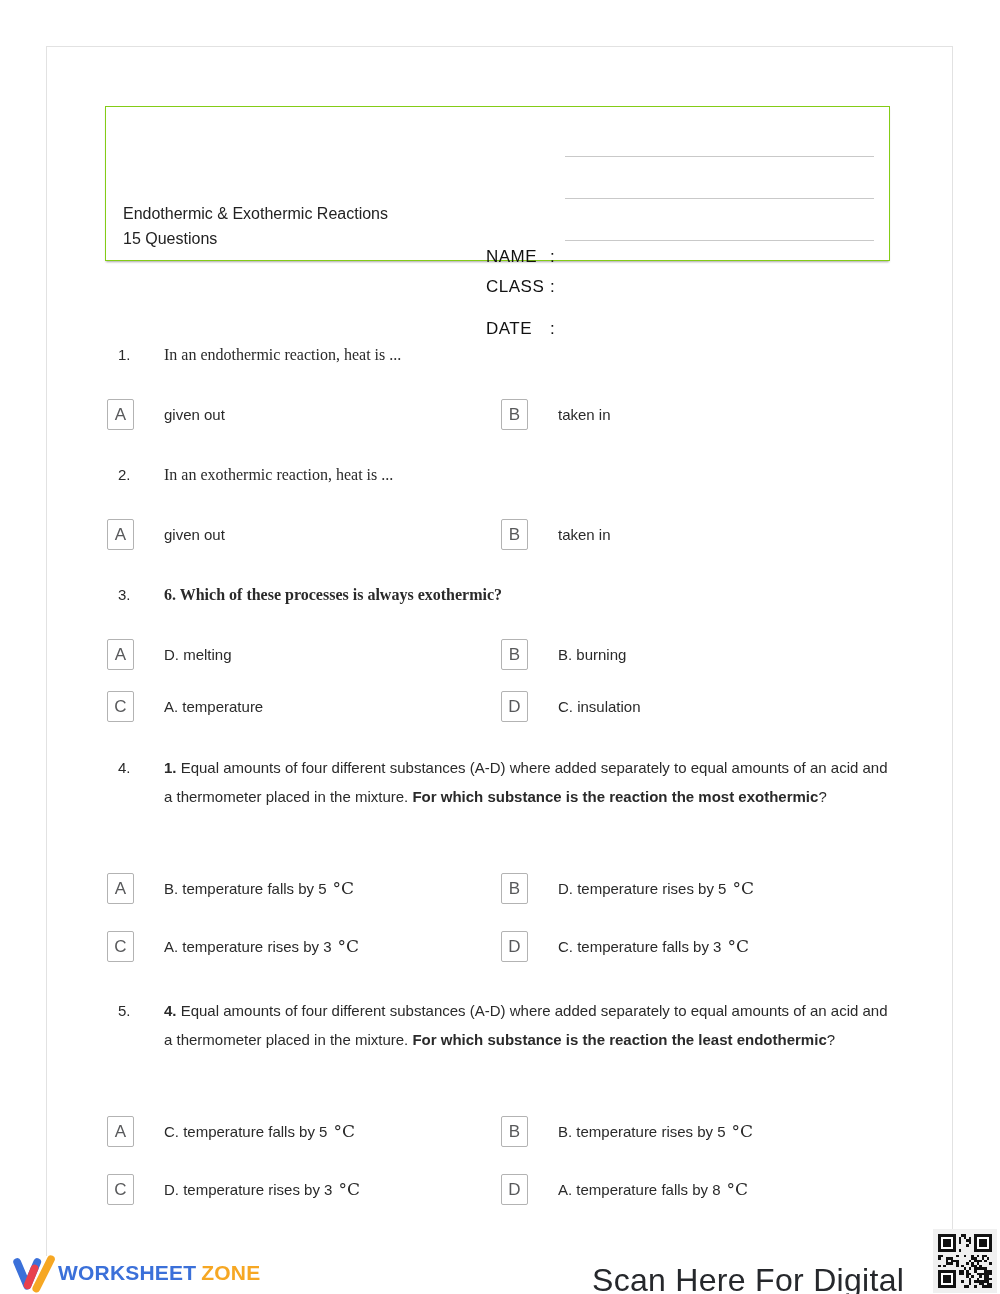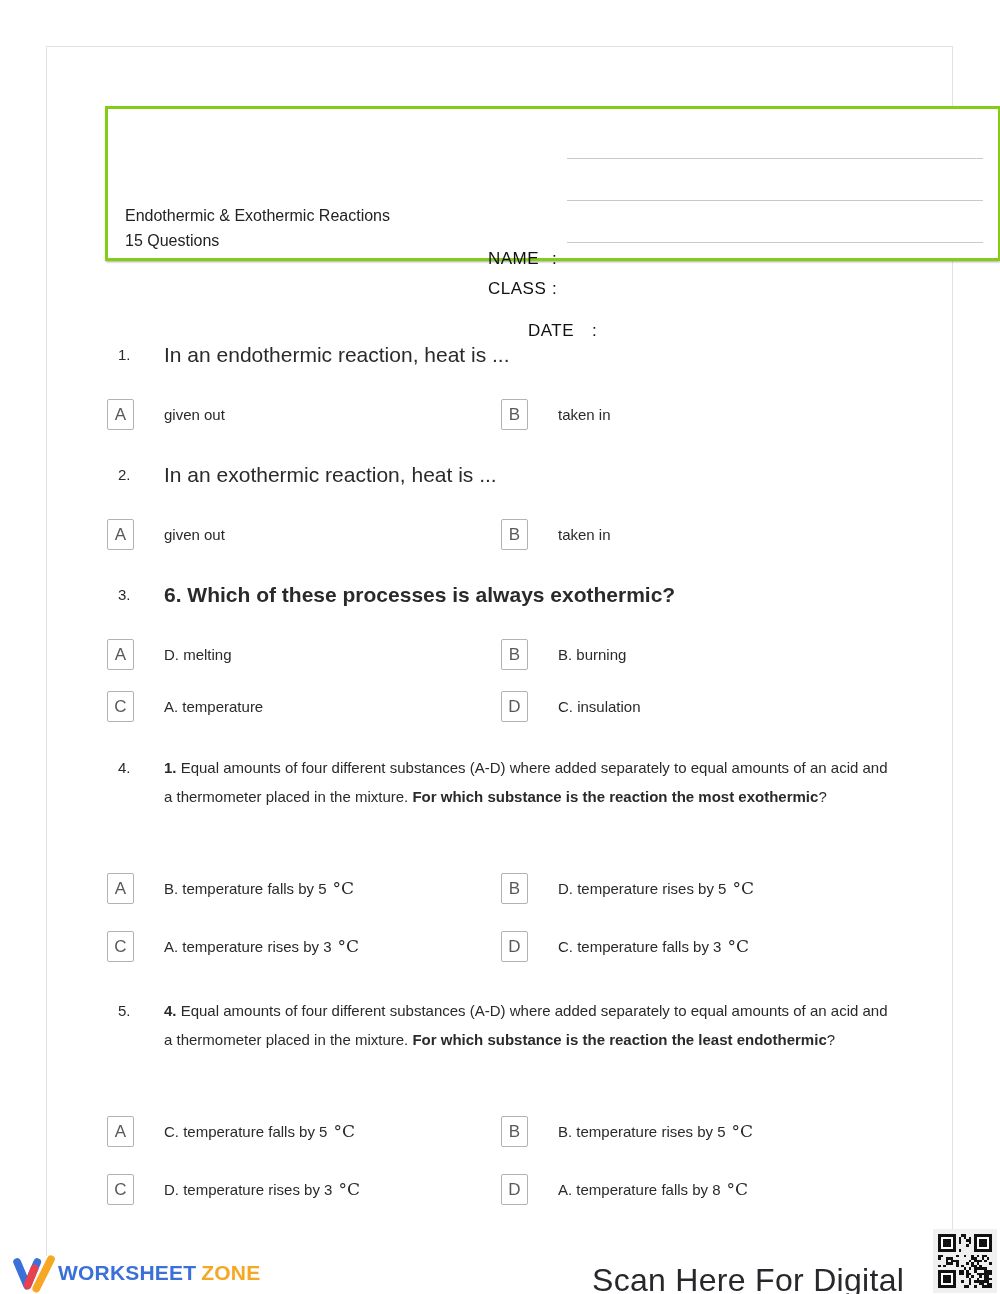--- a/index.html
+++ b/index.html
@@ -8,37 +8,37 @@
     position:relative; width:1000px; height:1294px; overflow:hidden;
     background:#ffffff; font-family:"Liberation Sans", sans-serif; color:#2a2a2a;
   }
   .page {
     position:absolute; left:46px; top:46px; width:907px; height:1210px;
     background:#ffffff;
     border:1px solid #e2e2e2; border-bottom:none;
   }
   
   .header-box {
-    position:absolute; left:105px; top:106px; width:896px; height:155px;
-    background:#fff; border:3px solid #84cc16;
+    position:absolute; left:105px; top:106px; width:785px; height:155px;
+    background:#fff; border:1px solid #84cc16;
     box-shadow:0 2px 2px -1px rgba(0,0,0,0.35);
   }
   .ws-title { position:absolute; left:17px; top:94px; font-size:16px; line-height:25px; color:#222; }
   .field-row { position:absolute; left:380px; right:15px; height:24px; display:flex; align-items:center; }
-  .field-row.r1 { top:138px; } .field-row.r2 { top:168px; } .field-row.r3 { top:210px;margin-left:40px; }
+  .field-row.r1 { top:138px; } .field-row.r2 { top:168px; } .field-row.r3 { top:210px; }
   .field-label { display:inline-block; width:64px; font-size:17px; color:#111; letter-spacing:0.5px; }
   .field-colon { font-size:17px; color:#111; }
   
   .u1, .u2, .u3 { position:absolute; left:459px; right:15px; height:0; border-bottom:1px solid #c9c9c9; }
   .u1 { top:49px; } .u2 { top:91px; } .u3 { top:133px; }
   
   .q-row { position:absolute; left:118px; display:flex; align-items:flex-start; }
   .q-num { flex:0 0 46px; font-size:15px; line-height:20px; color:#2a2a2a; }
   .q-num-tall { flex:0 0 46px; font-size:15px; line-height:29px; color:#2a2a2a; }
-  .q-text { width:730px; font-size:21px; line-height:20px; color:#2a2a2a; }
+  .q-text { width:730px; font-size:16px; line-height:20px; color:#2a2a2a;font-family:Liberation Serif, serif; }
   .q-text-block { width:730px; font-size:15px; line-height:29px; color:#2a2a2a; }
   .b { font-weight:bold; }
   .opt-row { position:absolute; display:flex; align-items:center; }
   .opt-left { left:107px; } .opt-right { left:501px; }
   .letter-box {
     flex:0 0 27px; width:27px; height:31px; background:#fff;
     border:1px solid #b3b3b3; border-radius:2px;
     display:flex; align-items:center; justify-content:center;
     font-size:17px; color:#58595b;
   }

